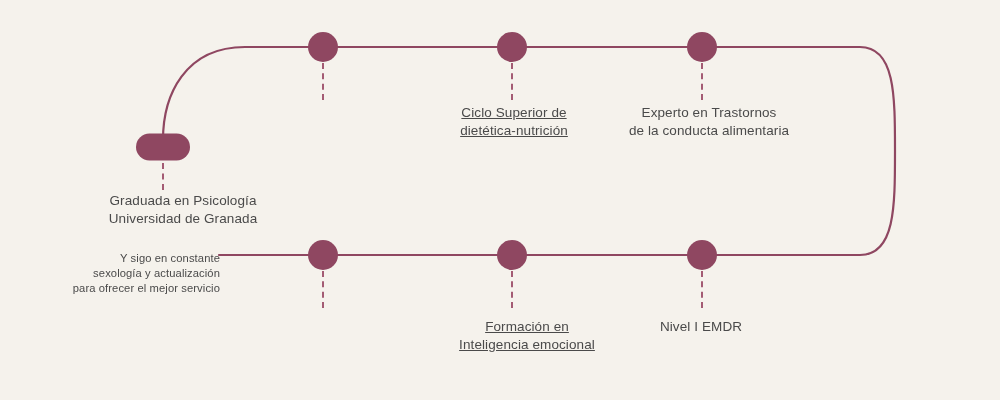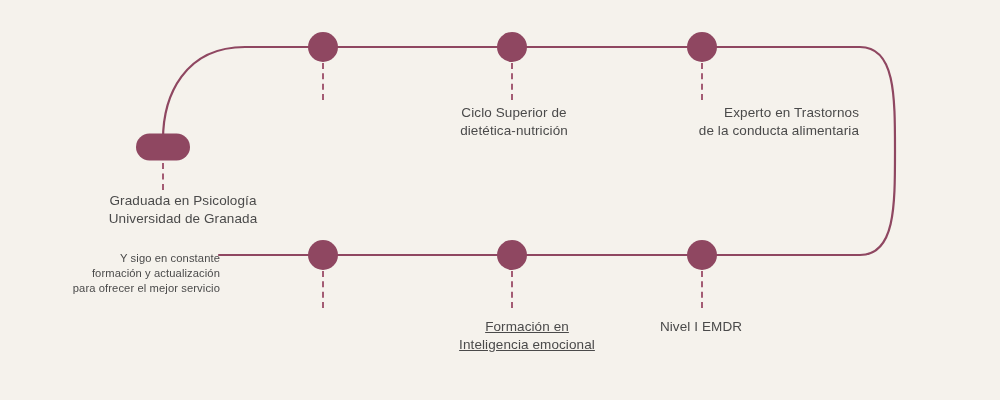--- a/index.html
+++ b/index.html
@@ -82,30 +82,30 @@
   <div class="node node-pill" style="left:163px; top:147px;"></div>
   <div class="stem" style="left:163px; top:163px; height:27px;"></div>
   <div class="label" style="left:183px; top:192px; width:300px;">Graduada en Psicología
 Universidad de Granada</div>
 
   <div class="node node-circle" style="left:323px; top:47px;"></div>
   <div class="stem" style="left:323px; top:63px; height:37px;"></div>
 
   <div class="node node-circle" style="left:512px; top:47px;"></div>
   <div class="stem" style="left:512px; top:63px; height:37px;"></div>
-  <div class="label" style="left:514px; top:104px; width:260px;">Ciclo Superior de
+  <div class="label" style="left:514px; top:104px; width:260px;text-decoration:underline;">Ciclo Superior de
 dietética-nutrición</div>
 
   <div class="node node-circle" style="left:702px; top:47px;"></div>
   <div class="stem" style="left:702px; top:63px; height:37px;"></div>
-  <div class="label" style="left:709px; top:104px; width:300px;text-align:right;">Experto en Trastornos
+  <div class="label" style="left:709px; top:104px; width:300px;">Experto en Trastornos
 de la conducta alimentaria</div>
 
   <div class="label label-small" style="left:47px; top:251px; width:173px;">Y sigo en constante
-formación y actualización
+sexología y actualización
 para ofrecer el mejor servicio</div>
 
   <div class="node node-circle" style="left:323px; top:255px;"></div>
   <div class="stem" style="left:323px; top:271px; height:37px;"></div>
 
   <div class="node node-circle" style="left:512px; top:255px;"></div>
   <div class="stem" style="left:512px; top:271px; height:37px;"></div>
   <div class="label" style="left:527px; top:318px; width:280px;text-decoration:underline;">Formación en
 Inteligencia emocional</div>
 

